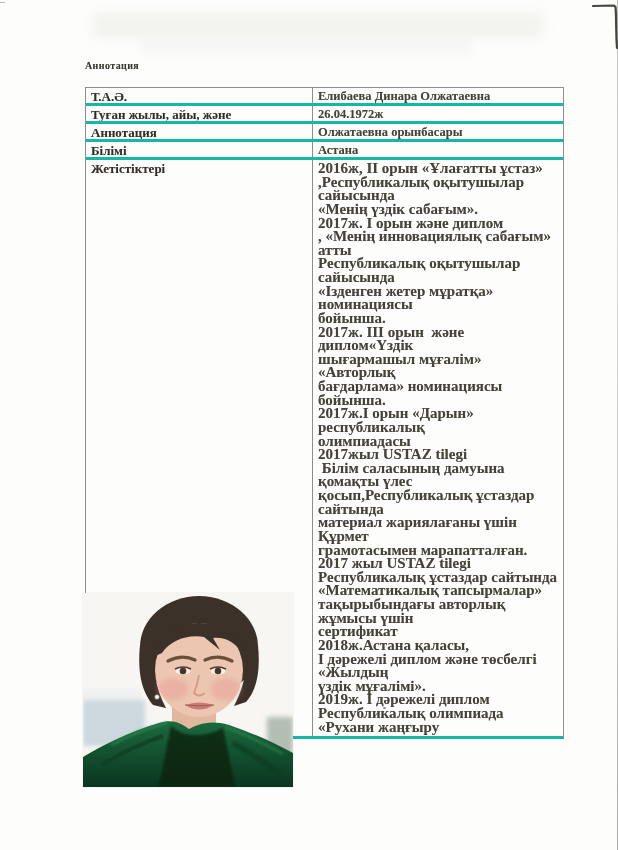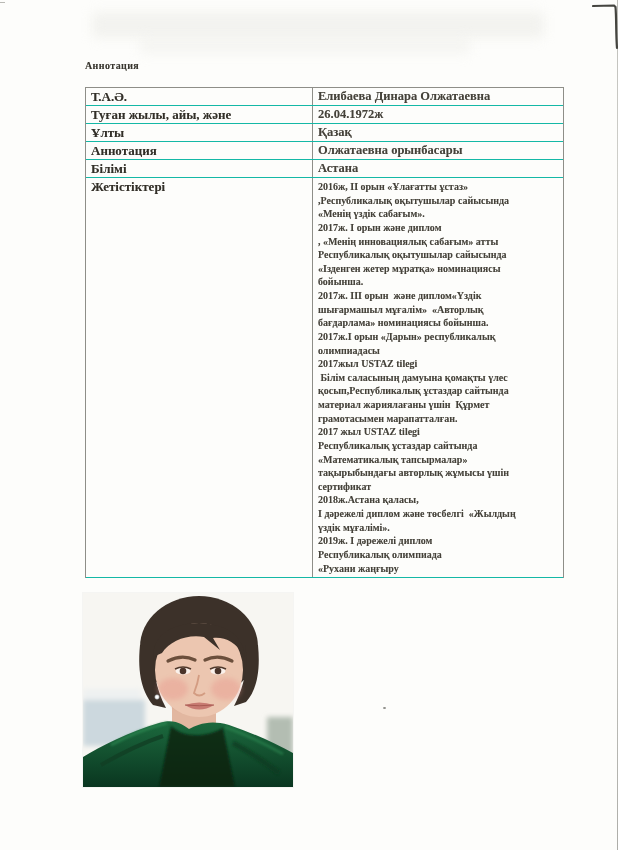--- a/index.html
+++ b/index.html
@@ -28,35 +28,35 @@
     text-shadow:0 0 .5px rgba(70,65,55,.35);
   }
 
   .info-table{
     position:absolute;left:85px;top:87px;width:479px;
     border:1px solid #8e8e88;border-bottom:none;
     box-sizing:border-box;
     color:#45423a;
     text-shadow:0 0 .5px rgba(70,65,55,.3);
   }
-  .row{display:flex;border-bottom:1px solid #14b8a6;box-sizing:border-box;}
+  .row{display:flex;border-bottom:3px solid #14b8a6;box-sizing:border-box;}
   .row.fixed{height:18px;}
   .cell{box-sizing:border-box;overflow:hidden;}
   .cell.label{
     width:227px;border-right:1px solid #8e8e88;
     font-weight:bold;font-size:13px;line-height:16px;
     padding:1px 4px 0 5px;color:#322f28;
   }
   .cell.value{
     flex:1;font-size:12.5px;line-height:15px;
     padding:1px 4px 0 5px;
     font-weight:bold;
   }
   .cell.value.multiline{
-    white-space:pre-wrap;font-size:10px;line-height:13.62px;
+    white-space:pre-wrap;font-size:15px;line-height:13.62px;
     padding-top:2px;padding-bottom:2px;
   }
 
   .photo{
     position:absolute;left:83px;top:593px;width:210px;height:194px;
     outline:1px solid rgba(0,0,0,0.03);
   }
   .photo svg{display:block;}
 </style>
 </head>
@@ -79,24 +79,20 @@
   <div class="doc-title">Аннотация</div>
 
   <div class="info-table">
     <div class="row fixed">
       <div class="cell label">Т.А.Ә.</div>
       <div class="cell value">Елибаева Динара Олжатаевна</div>
     </div>
     <div class="row fixed">
       <div class="cell label">Туған жылы, айы, және</div>
       <div class="cell value">26.04.1972ж</div>
-    </div>
-    <div class="row fixed">
-      <div class="cell label">Ұлты</div>
-      <div class="cell value">Қазақ</div>
     </div>
     <div class="row fixed">
       <div class="cell label">Аннотация</div>
       <div class="cell value">Олжатаевна орынбасары</div>
     </div>
     <div class="row fixed">
       <div class="cell label">Білімі</div>
       <div class="cell value">Астана</div>
     </div>
     <div class="row">

